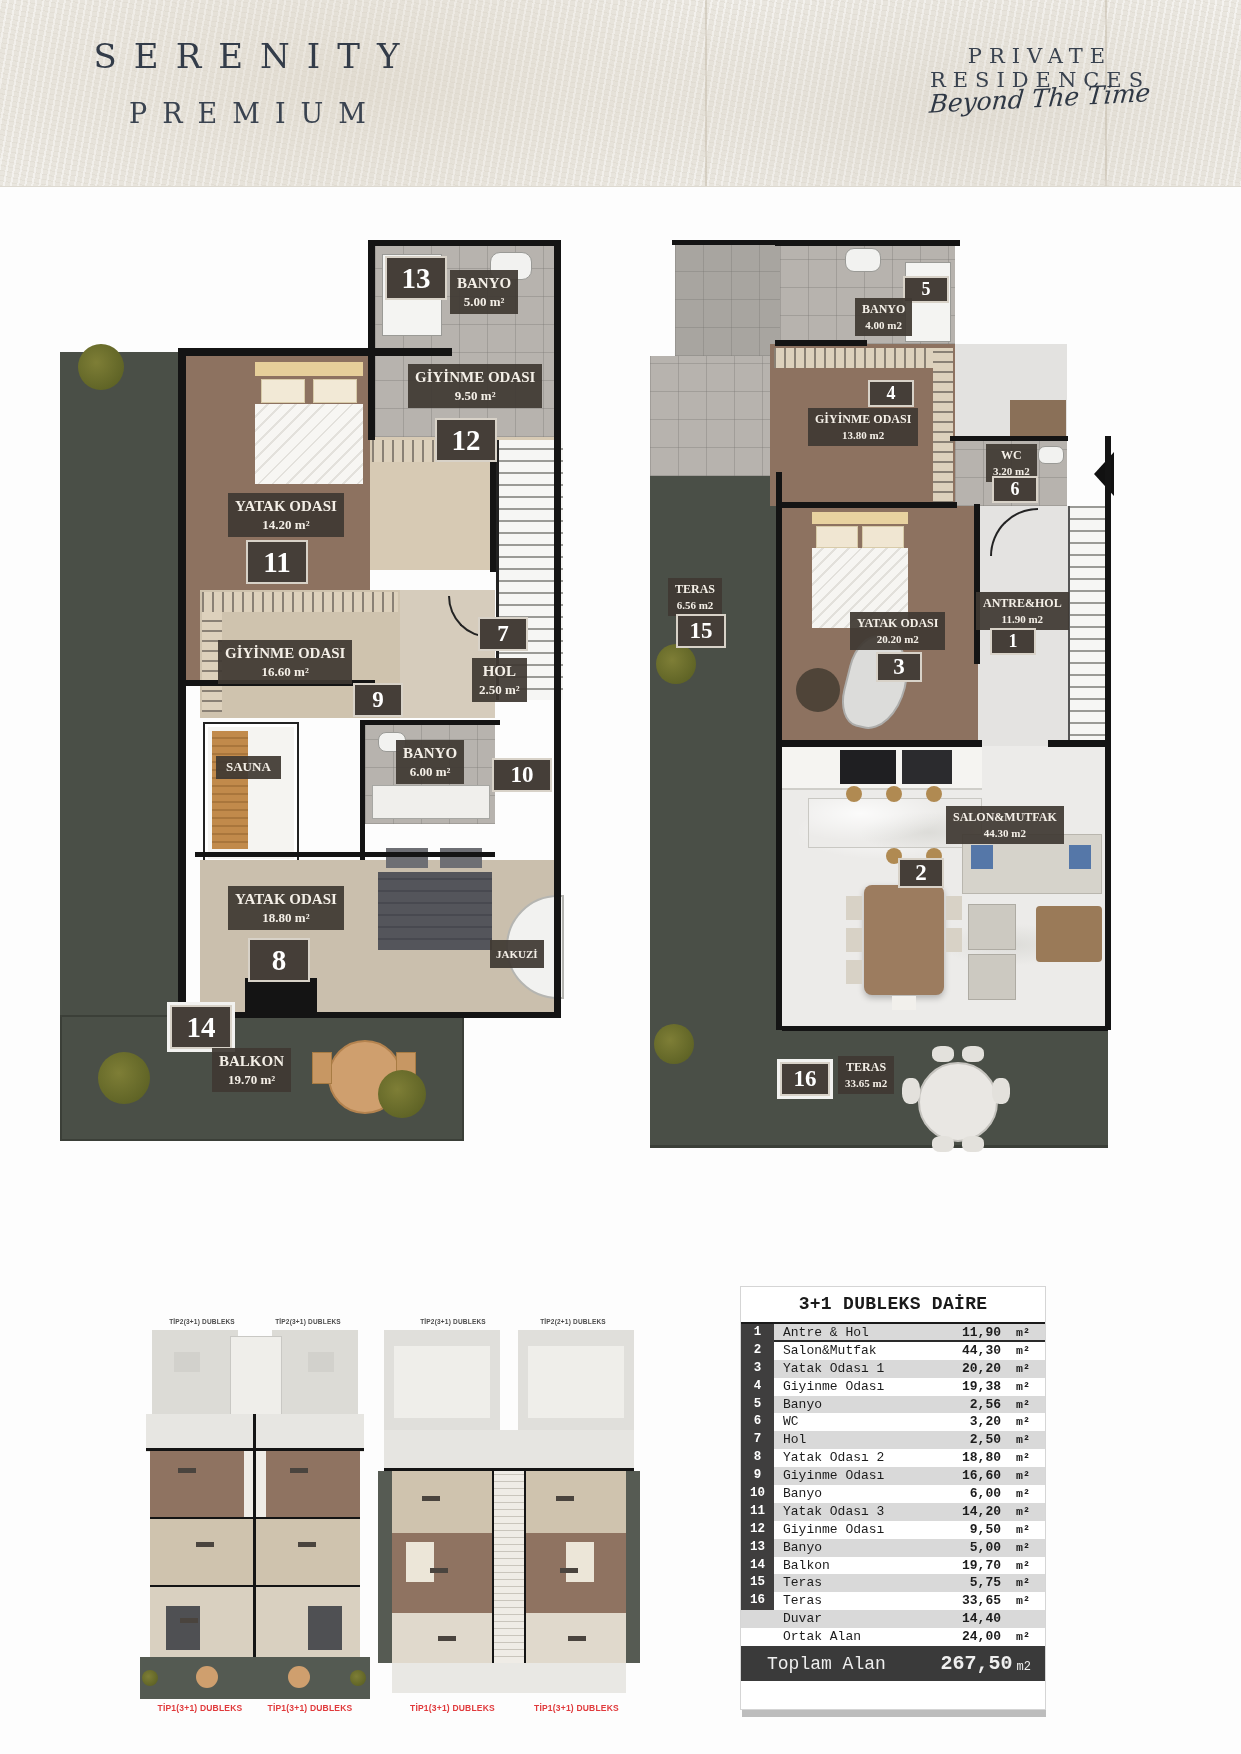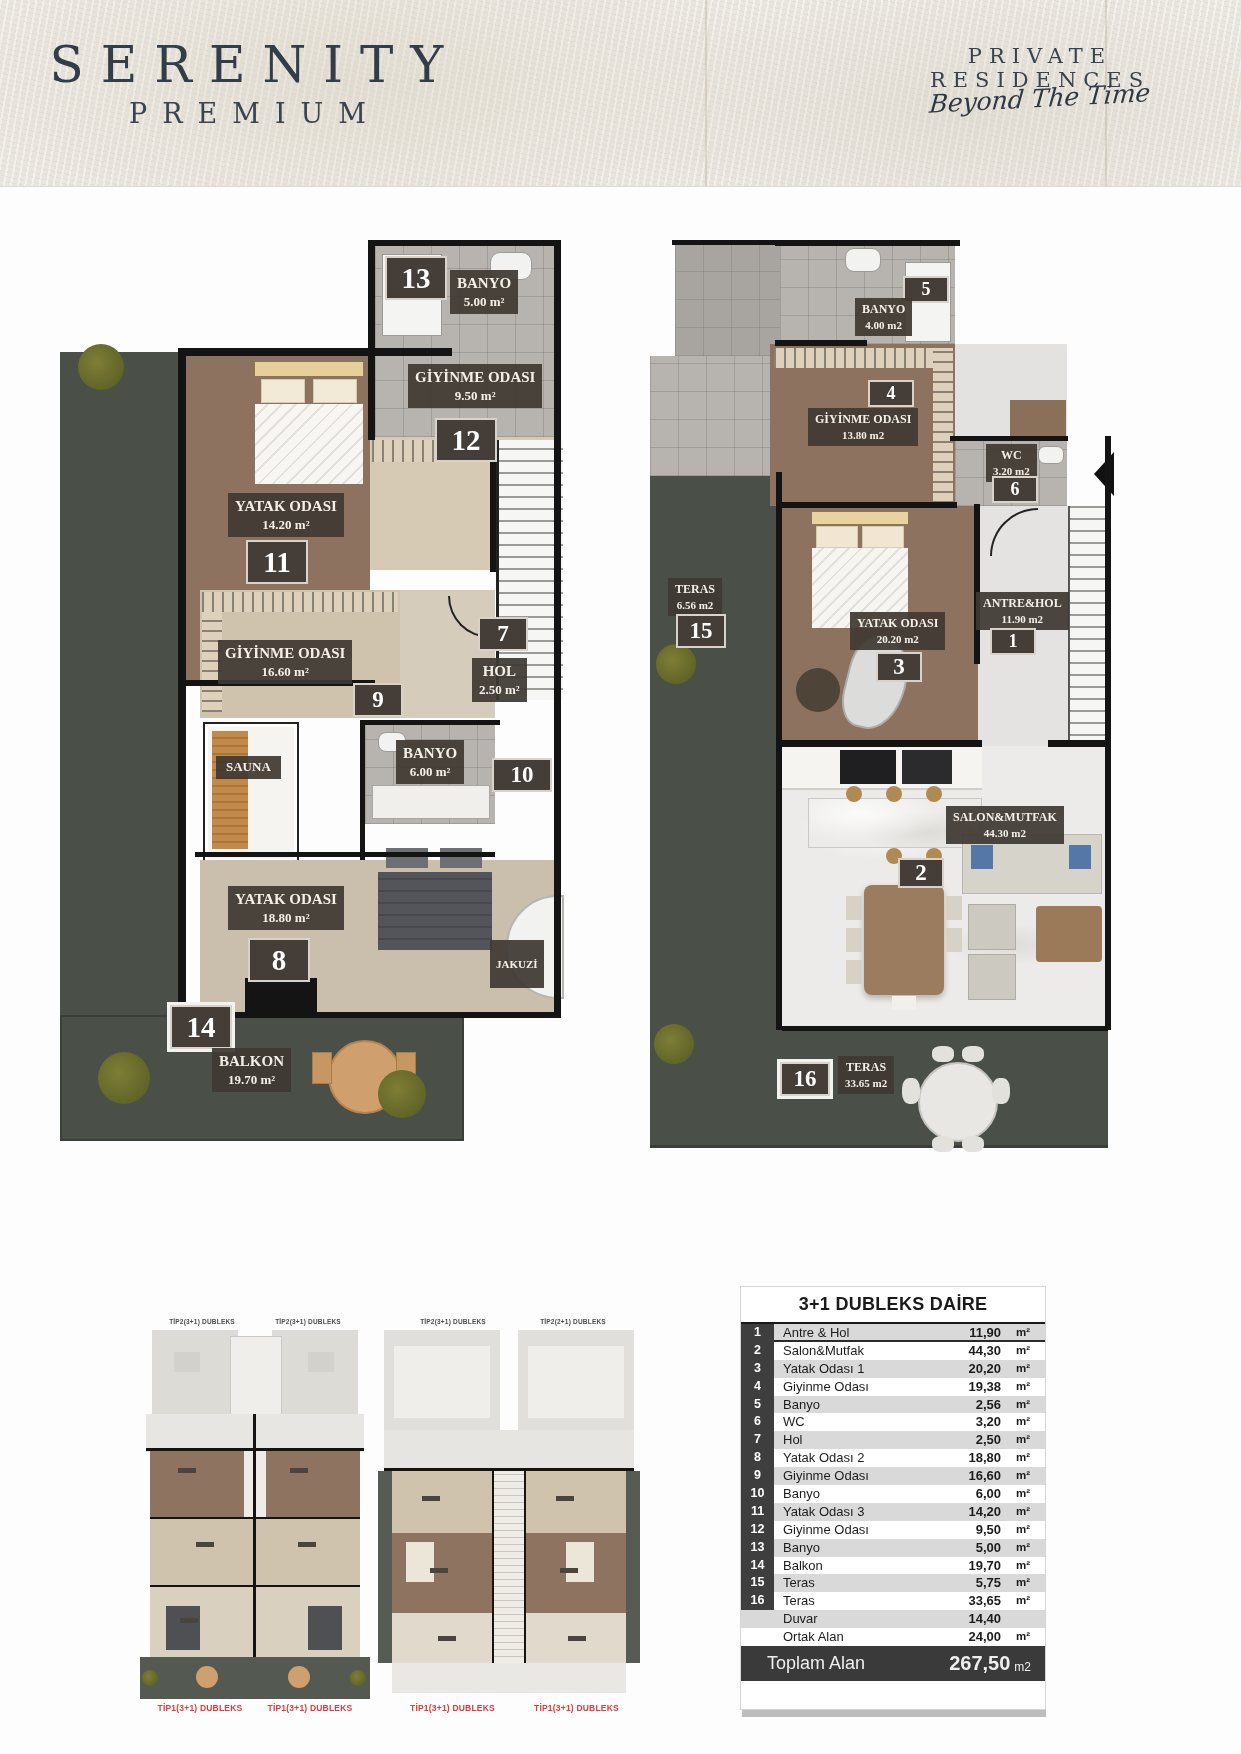--- a/index.html
+++ b/index.html
@@ -9,21 +9,21 @@
   
   .header{left:0;top:0;width:1241px;height:186px;background-color:#eae7e0;
     background-image:
       radial-gradient(ellipse 700px 260px at 28% 45%, rgba(214,205,189,.45), transparent 65%),
       radial-gradient(ellipse 600px 220px at 78% 60%, rgba(208,200,186,.38), transparent 65%),
       repeating-linear-gradient(100deg, rgba(255,255,255,.5) 0 2px, transparent 2px 7px),
       repeating-linear-gradient(12deg, rgba(188,180,164,.14) 0 1px, transparent 1px 5px);
     border-bottom:1px solid #ddd9d0;}
   .seam{top:0;width:2px;height:186px;background:rgba(180,170,150,.35);}
   .brand1{left:40px;top:36px;width:430px;text-align:center;font-family:"DejaVu Serif",serif;
-          font-size:50px;letter-spacing:17px;color:#333c49;}
+          font-size:34px;letter-spacing:17px;color:#333c49;}
   .brand2{left:40px;top:98px;width:430px;text-align:center;font-family:"DejaVu Serif",serif;
           font-size:27px;letter-spacing:15px;color:#3a4350;}
   .tagline{left:860px;top:44px;width:360px;text-align:center;font-family:"DejaVu Serif",serif;
           font-size:21px;letter-spacing:7px;color:#39424f;}
   .scriptline{left:900px;top:84px;width:280px;text-align:center;font-family:"DejaVu Serif",serif;
           font-style:italic;font-size:25px;color:#2e3744;transform:rotate(-3deg) skewX(-8deg);}
   
   .wall{background:#141414;}
   .rlabel{background:rgba(64,57,51,.93);color:#f4efe7;text-align:center;
           font-family:"Liberation Serif",serif;font-weight:bold;padding:4px 7px;line-height:1.3;}
@@ -50,21 +50,21 @@
       radial-gradient(ellipse 120px 40px at 30% 30%, rgba(255,255,255,.8), transparent 70%),
       radial-gradient(ellipse 100px 30px at 70% 70%, rgba(205,205,200,.5), transparent 70%),
       #ecebe9;}
   .arc{border:2px solid #232323;border-top:none;border-right:none;border-radius:0 0 0 100%;}
   
   .mini-label{font-size:6.5px;font-weight:bold;color:#4c4c4c;text-align:center;letter-spacing:.2px;}
   .mini-red{font-size:8.5px;font-weight:bold;text-align:center;letter-spacing:.2px;}
   .mlab{background:#4a443e;height:5px;}
   
   .tbl{left:740px;top:1286px;width:306px;height:424px;background:#fff;border:1px solid #d5d5d5;
-       box-sizing:border-box;font-family:Liberation Sans, sans-serif;}
+       box-sizing:border-box;font-family:Liberation Mono, monospace;}
   .tbl-title{height:35px;line-height:35px;text-align:center;font-size:18px;font-weight:bold;
        color:#1a1a1a;border-bottom:2px solid #1a1a1a;letter-spacing:.3px;}
   .tbl-sub{height:31px;line-height:31px;text-align:center;font-size:17px;font-weight:bold;
        color:#1a1a1a;border-bottom:2px solid #1a1a1a;}
   .trows{}
   .trow{display:flex;height:17.9px;line-height:17.9px;background:#ffffff;font-size:13px;color:#1c1c1c;}
   .trow:nth-child(odd){background:#d9d9d9;}
   .trow:first-child{box-shadow:inset 0 -2px 0 #2a2a2a;}
   .tnum{width:33px;background:#3f3e3e;color:#fff;text-align:center;font-weight:bold;font-size:12.5px;
         margin-right:1px;}
@@ -184,21 +184,21 @@
     <div class="abs rlabel" style="left:336px;top:500px;">
       <div class="rname">BANYO</div>
       <div class="rarea">6.00 m²</div>
     </div>
     <div class="abs badge badge-md" style="left:432px;top:518px;width:60px;">10</div>
     <div class="abs rlabel" style="left:168px;top:646px;">
       <div class="rname">YATAK ODASI</div>
       <div class="rarea">18.80 m²</div>
     </div>
     <div class="abs badge badge-lg" style="left:188px;top:698px;">8</div>
-    <div class="abs rlabel" style="left:430px;top:700px;padding:17px 6px;">
+    <div class="abs rlabel" style="left:430px;top:700px;padding:7px 6px;">
       <div class="rname" style="font-size:11px;">JAKUZİ</div>
     </div>
     <div class="abs badge badge-lg frame-white" style="left:110px;top:765px;">14</div>
     <div class="abs rlabel" style="left:152px;top:808px;">
       <div class="rname">BALKON</div>
       <div class="rarea">19.70 m²</div>
     </div>
   </div>
 
   <div class="abs" style="left:650px;top:240px;width:470px;height:905px;">

